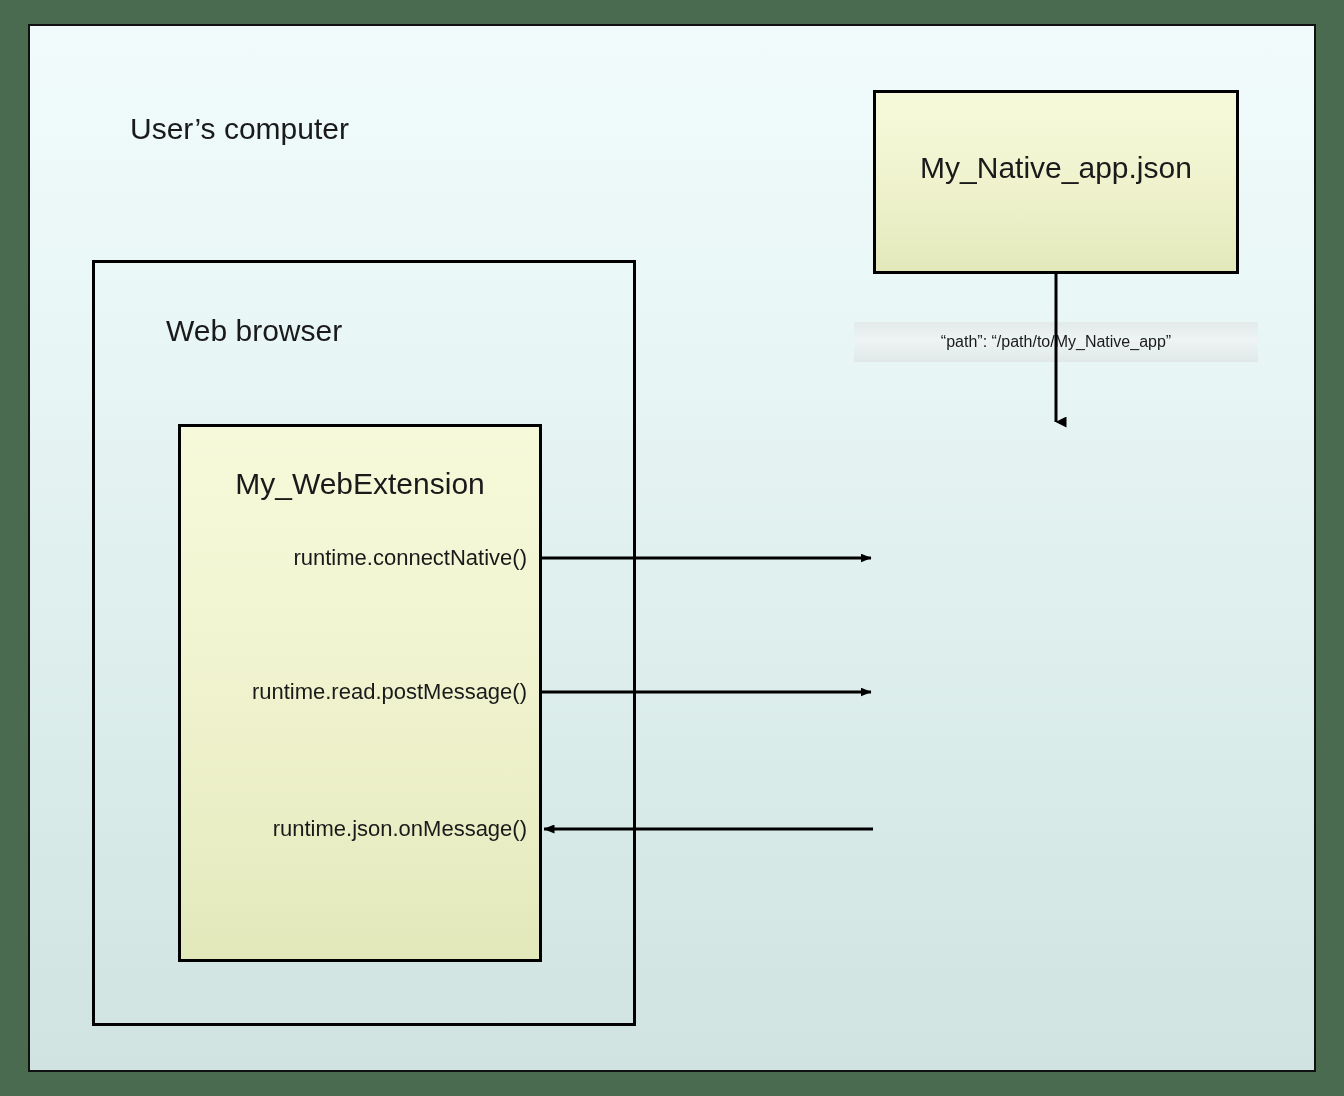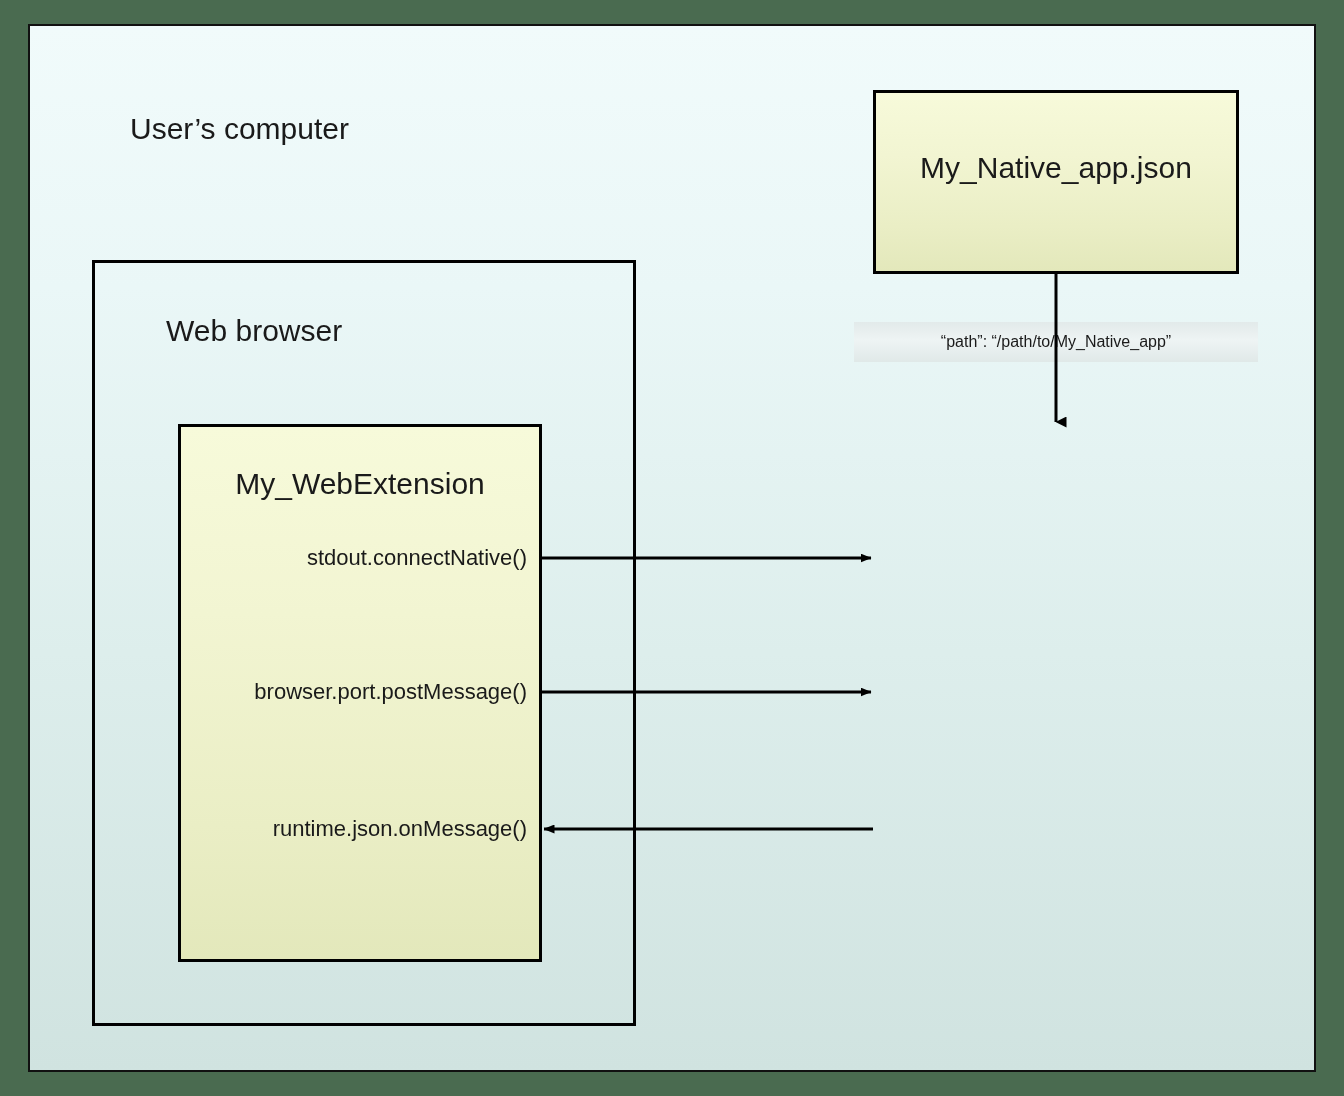--- a/index.html
+++ b/index.html
@@ -145,23 +145,23 @@
 
     <div id="connect-native-highlight"></div>
 
     <div class="box box-yellow" id="manifest-box">
       <div class="box-title" id="manifest-title">My_Native_app.json</div>
     </div>
 
     <div class="box box-yellow" id="webext-box">
       <div class="box-title" id="webext-title">My_WebExtension</div>
 
-      <div class="api-label api-right" id="label-connect-native">stdout.connectNative()</div>
+      <div class="api-label api-right" id="label-connect-native">runtime.connectNative()</div>
 
-      <div class="api-label api-right" id="label-post-message">browser.port.postMessage()</div>
+      <div class="api-label api-right" id="label-post-message">runtime.read.postMessage()</div>
 
       <div class="api-label api-right" id="label-on-message">runtime.json.onMessage()</div>
     </div>
 
 
     <div id="path-label-band">“path”: “/path/to/My_Native_app”</div>
 
     <svg id="arrow-layer" viewBox="0 0 1288 1048" width="1288" height="1048">
       <defs>
         <marker id="arrowhead-right" markerWidth="11" markerHeight="9" refX="10.5" refY="4.5" orient="auto" markerUnits="userSpaceOnUse">

